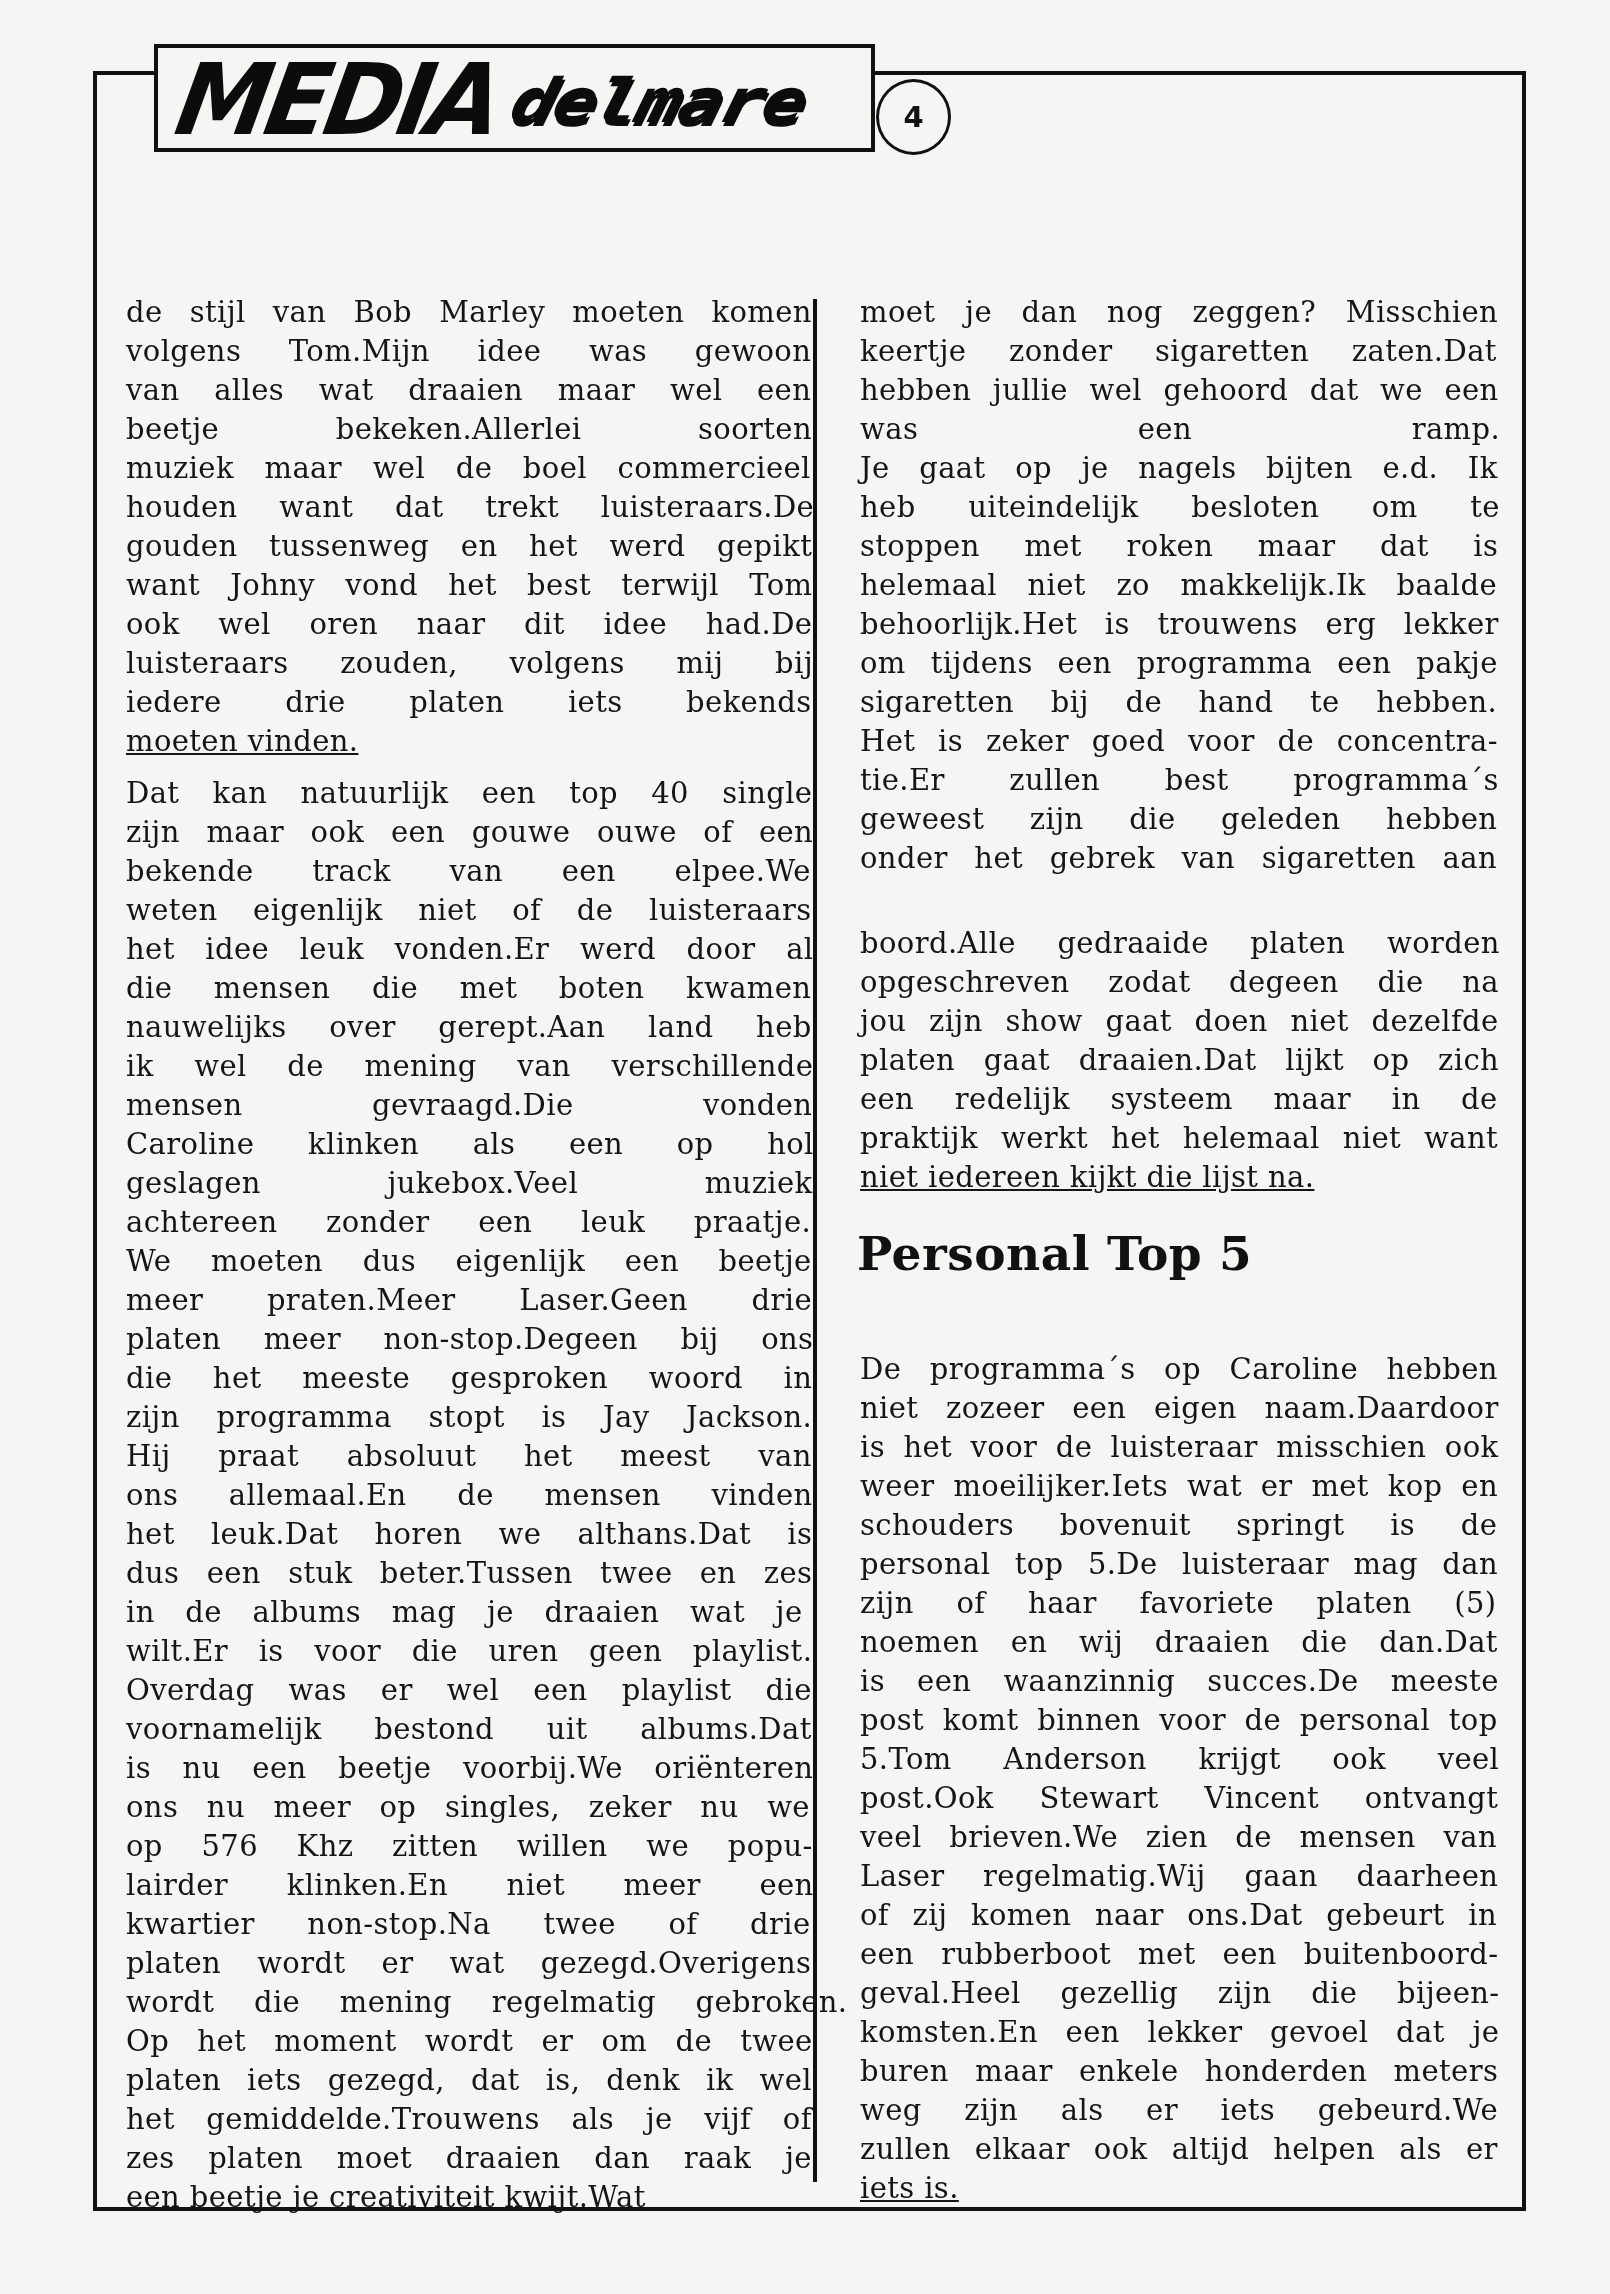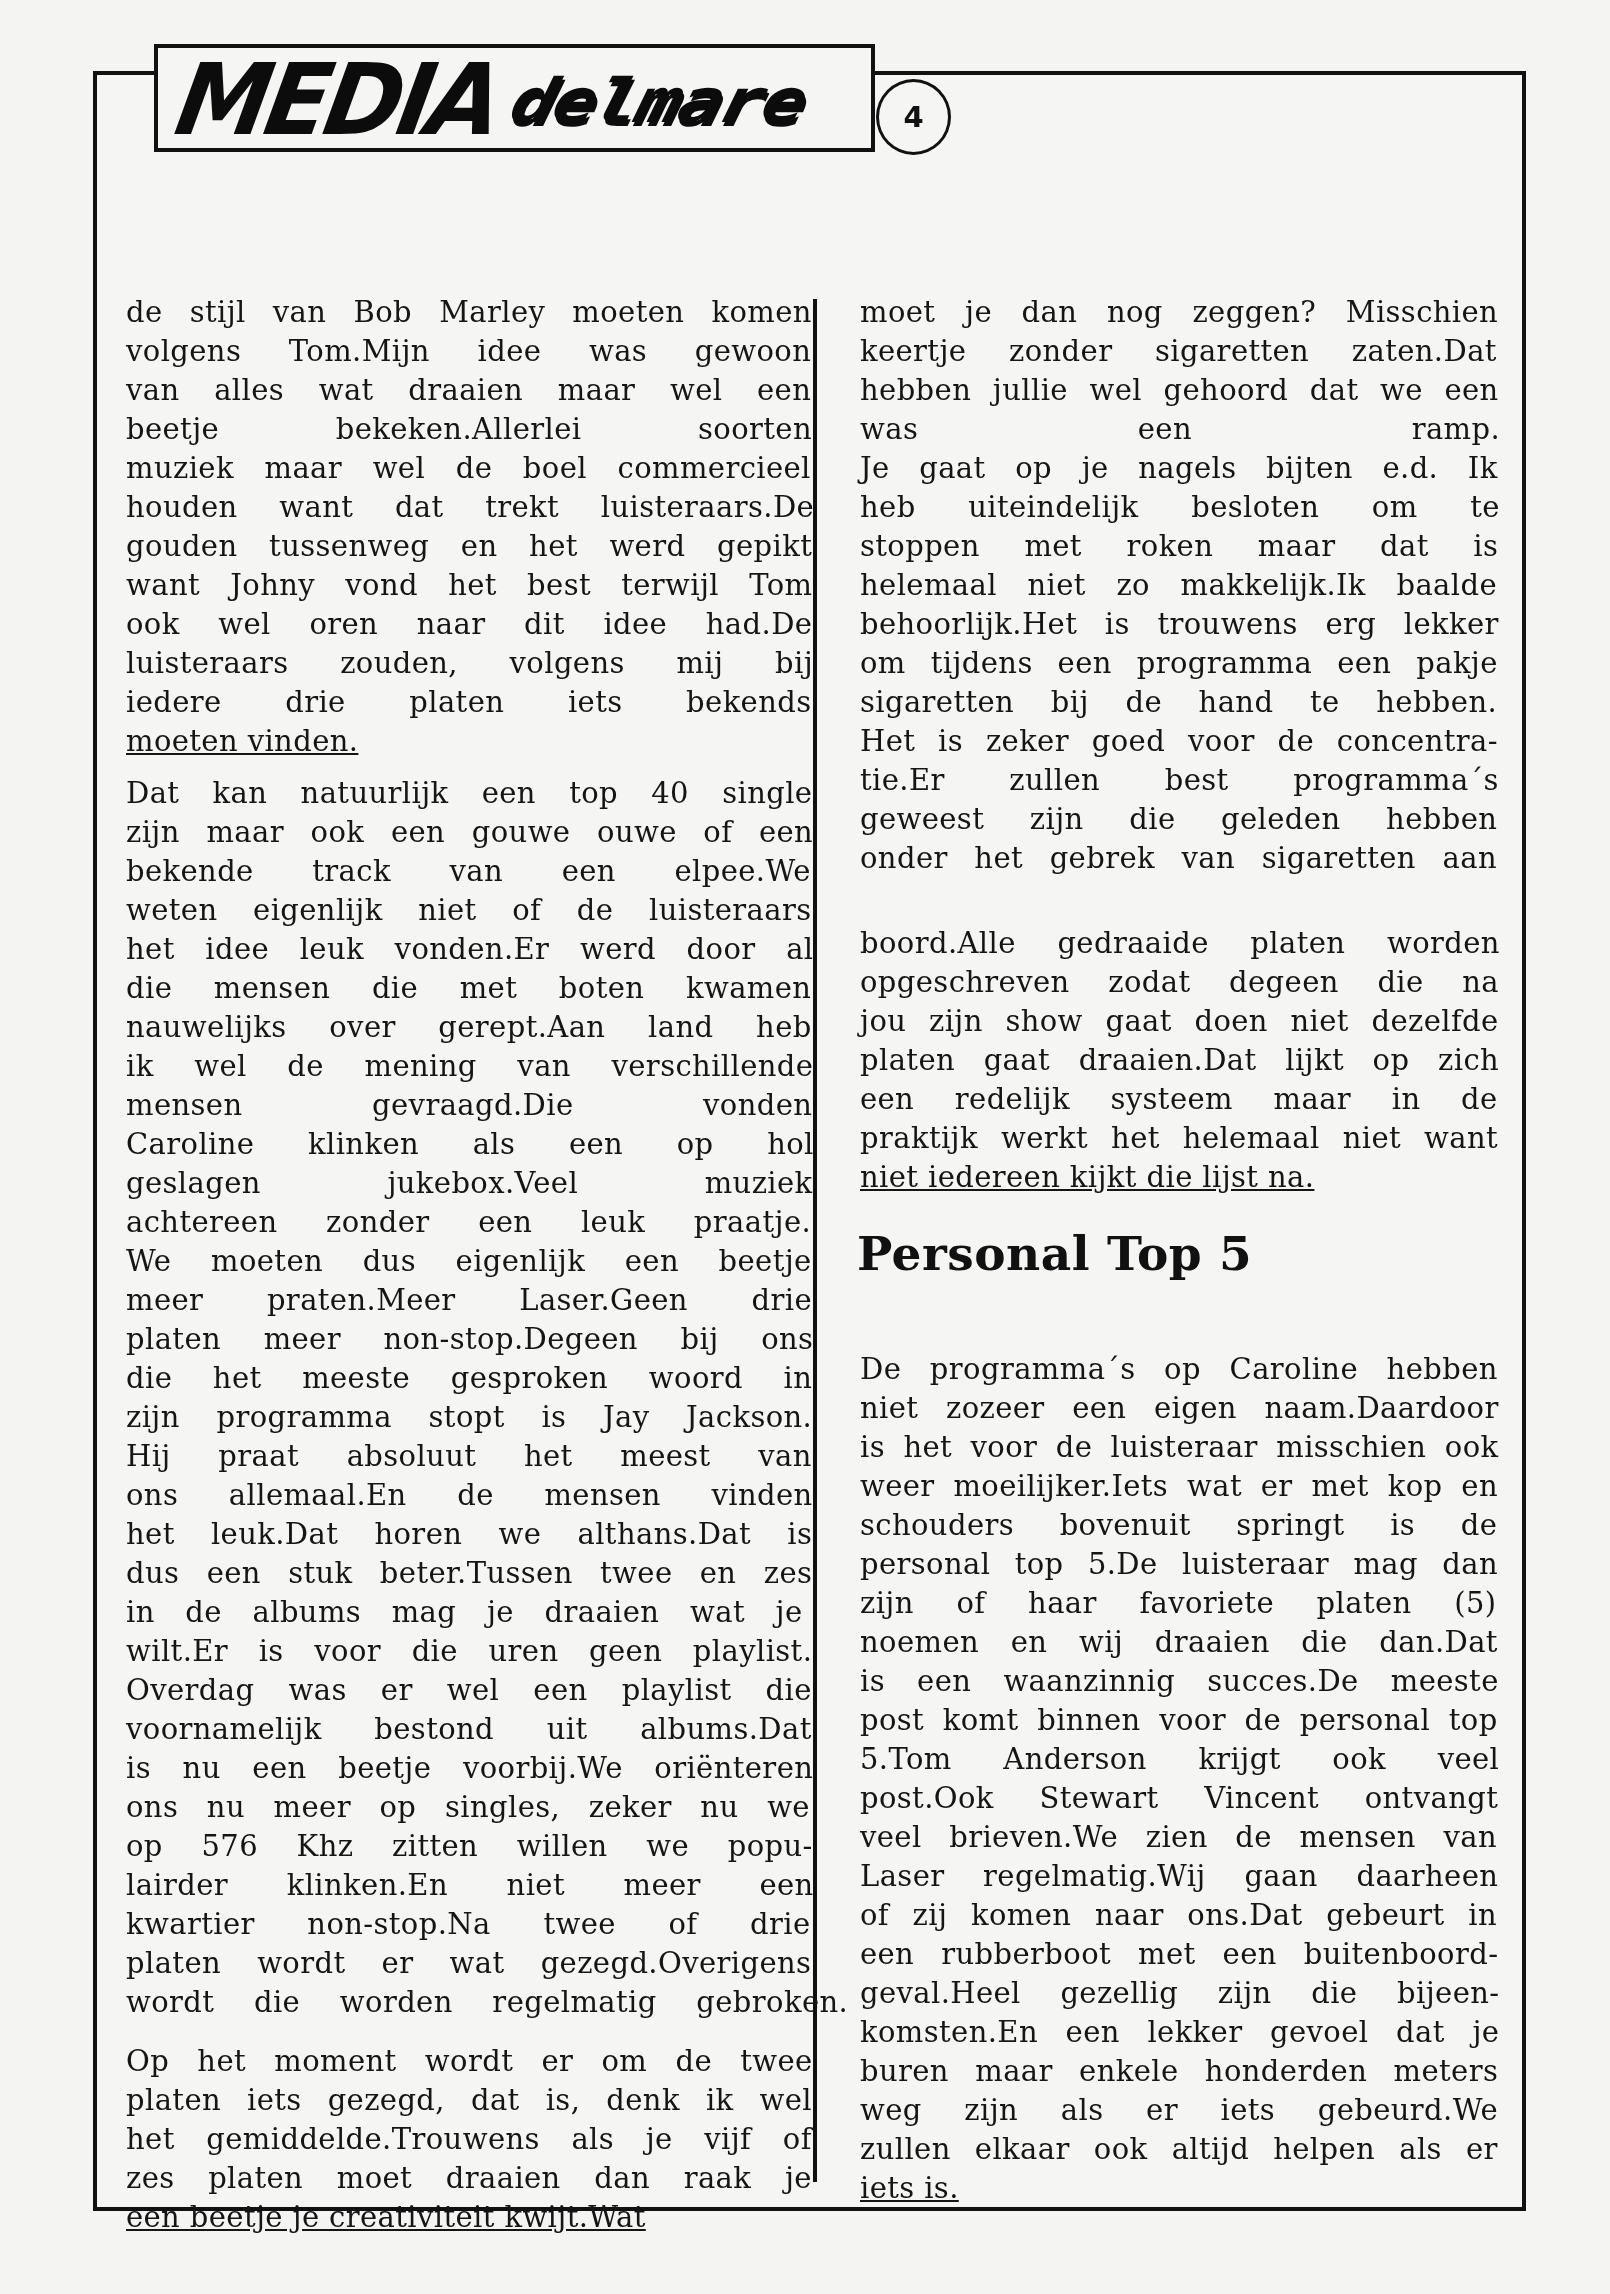--- a/index.html
+++ b/index.html
@@ -121,22 +121,22 @@
       <span class="line" style="display: block; width: auto; word-spacing: 21px; text-align: left; text-align-last: left;">in de albums mag je draaien wat je</span>
       <span class="line" style="display: block; width: auto; word-spacing: 21px; text-align: left; text-align-last: left;">wilt.Er is voor die uren geen playlist.</span>
       <span class="line" style="display: block; width: auto; word-spacing: 24.5px; text-align: left; text-align-last: left;">Overdag was er wel een playlist die</span>
       <span class="line" style="display: block; width: auto; word-spacing: 43px; text-align: left; text-align-last: left;">voornamelijk bestond uit albums.Dat</span>
       <span class="line" style="display: block; width: auto; word-spacing: 22px; text-align: center; text-align-last: left;">is nu een beetje voorbij.We oriënteren</span>
       <span class="line" style="display: block; width: auto; word-spacing: 19px; text-align: left; text-align-last: left;">ons nu meer op singles, zeker nu we</span>
       <span class="line" style="display: block; width: auto; word-spacing: 29px; text-align: left; text-align-last: left;">op 576 Khz zitten willen we popu-</span>
       <span class="line" style="display: block; width: auto; word-spacing: 49px; text-align: left; text-align-last: left;">lairder klinken.En niet meer een</span>
       <span class="line" style="display: block; width: auto; word-spacing: 43px; text-align: left; text-align-last: left;">kwartier non-stop.Na twee of drie</span>
       <span class="line" style="display: block; width: auto; word-spacing: 26.5px; text-align: left; text-align-last: left;">platen wordt er wat gezegd.Overigens</span>
-      <span class="line" style="display: block; width: auto; word-spacing: 30px; text-align: left; text-align-last: left;">wordt die worden regelmatig gebroken.</span>
-      <span class="line" style="display: block; width: auto; word-spacing: 18.6px; text-align: right; text-align-last: left; margin-top: 20px;">Op het moment wordt er om de twee</span>
+      <span class="line" style="display: block; width: auto; word-spacing: 30px; text-align: left; text-align-last: left;">wordt die mening regelmatig gebroken.</span>
+      <span class="line" style="display: block; width: auto; word-spacing: 18.6px; text-align: right; text-align-last: left;">Op het moment wordt er om de twee</span>
       <span class="line" style="display: block; width: auto; word-spacing: 16.4px; text-align: left; text-align-last: left;">platen iets gezegd, dat is, denk ik wel</span>
       <span class="line" style="display: block; width: auto; word-spacing: 22px; text-align: left; text-align-last: left;">het gemiddelde.Trouwens als je vijf of</span>
       <span class="line" style="display: block; width: auto; word-spacing: 24px; text-align: left; text-align-last: left;">zes platen moet draaien dan raak je</span>
       <span class="line last" style="display: block;">een beetje je creativiteit kwijt.Wat</span>
     </div>
   </div>
 <div class="col col-right" id="right-col">
     <div>
       <span class="line" style="display: block; width: auto; word-spacing: 20px; text-align: left; text-align-last: left;">moet je dan nog zeggen? Misschien</span>
       <span class="line" style="display: block; width: auto; word-spacing: 33px; text-align: left; text-align-last: left;">keertje zonder sigaretten zaten.Dat</span>

